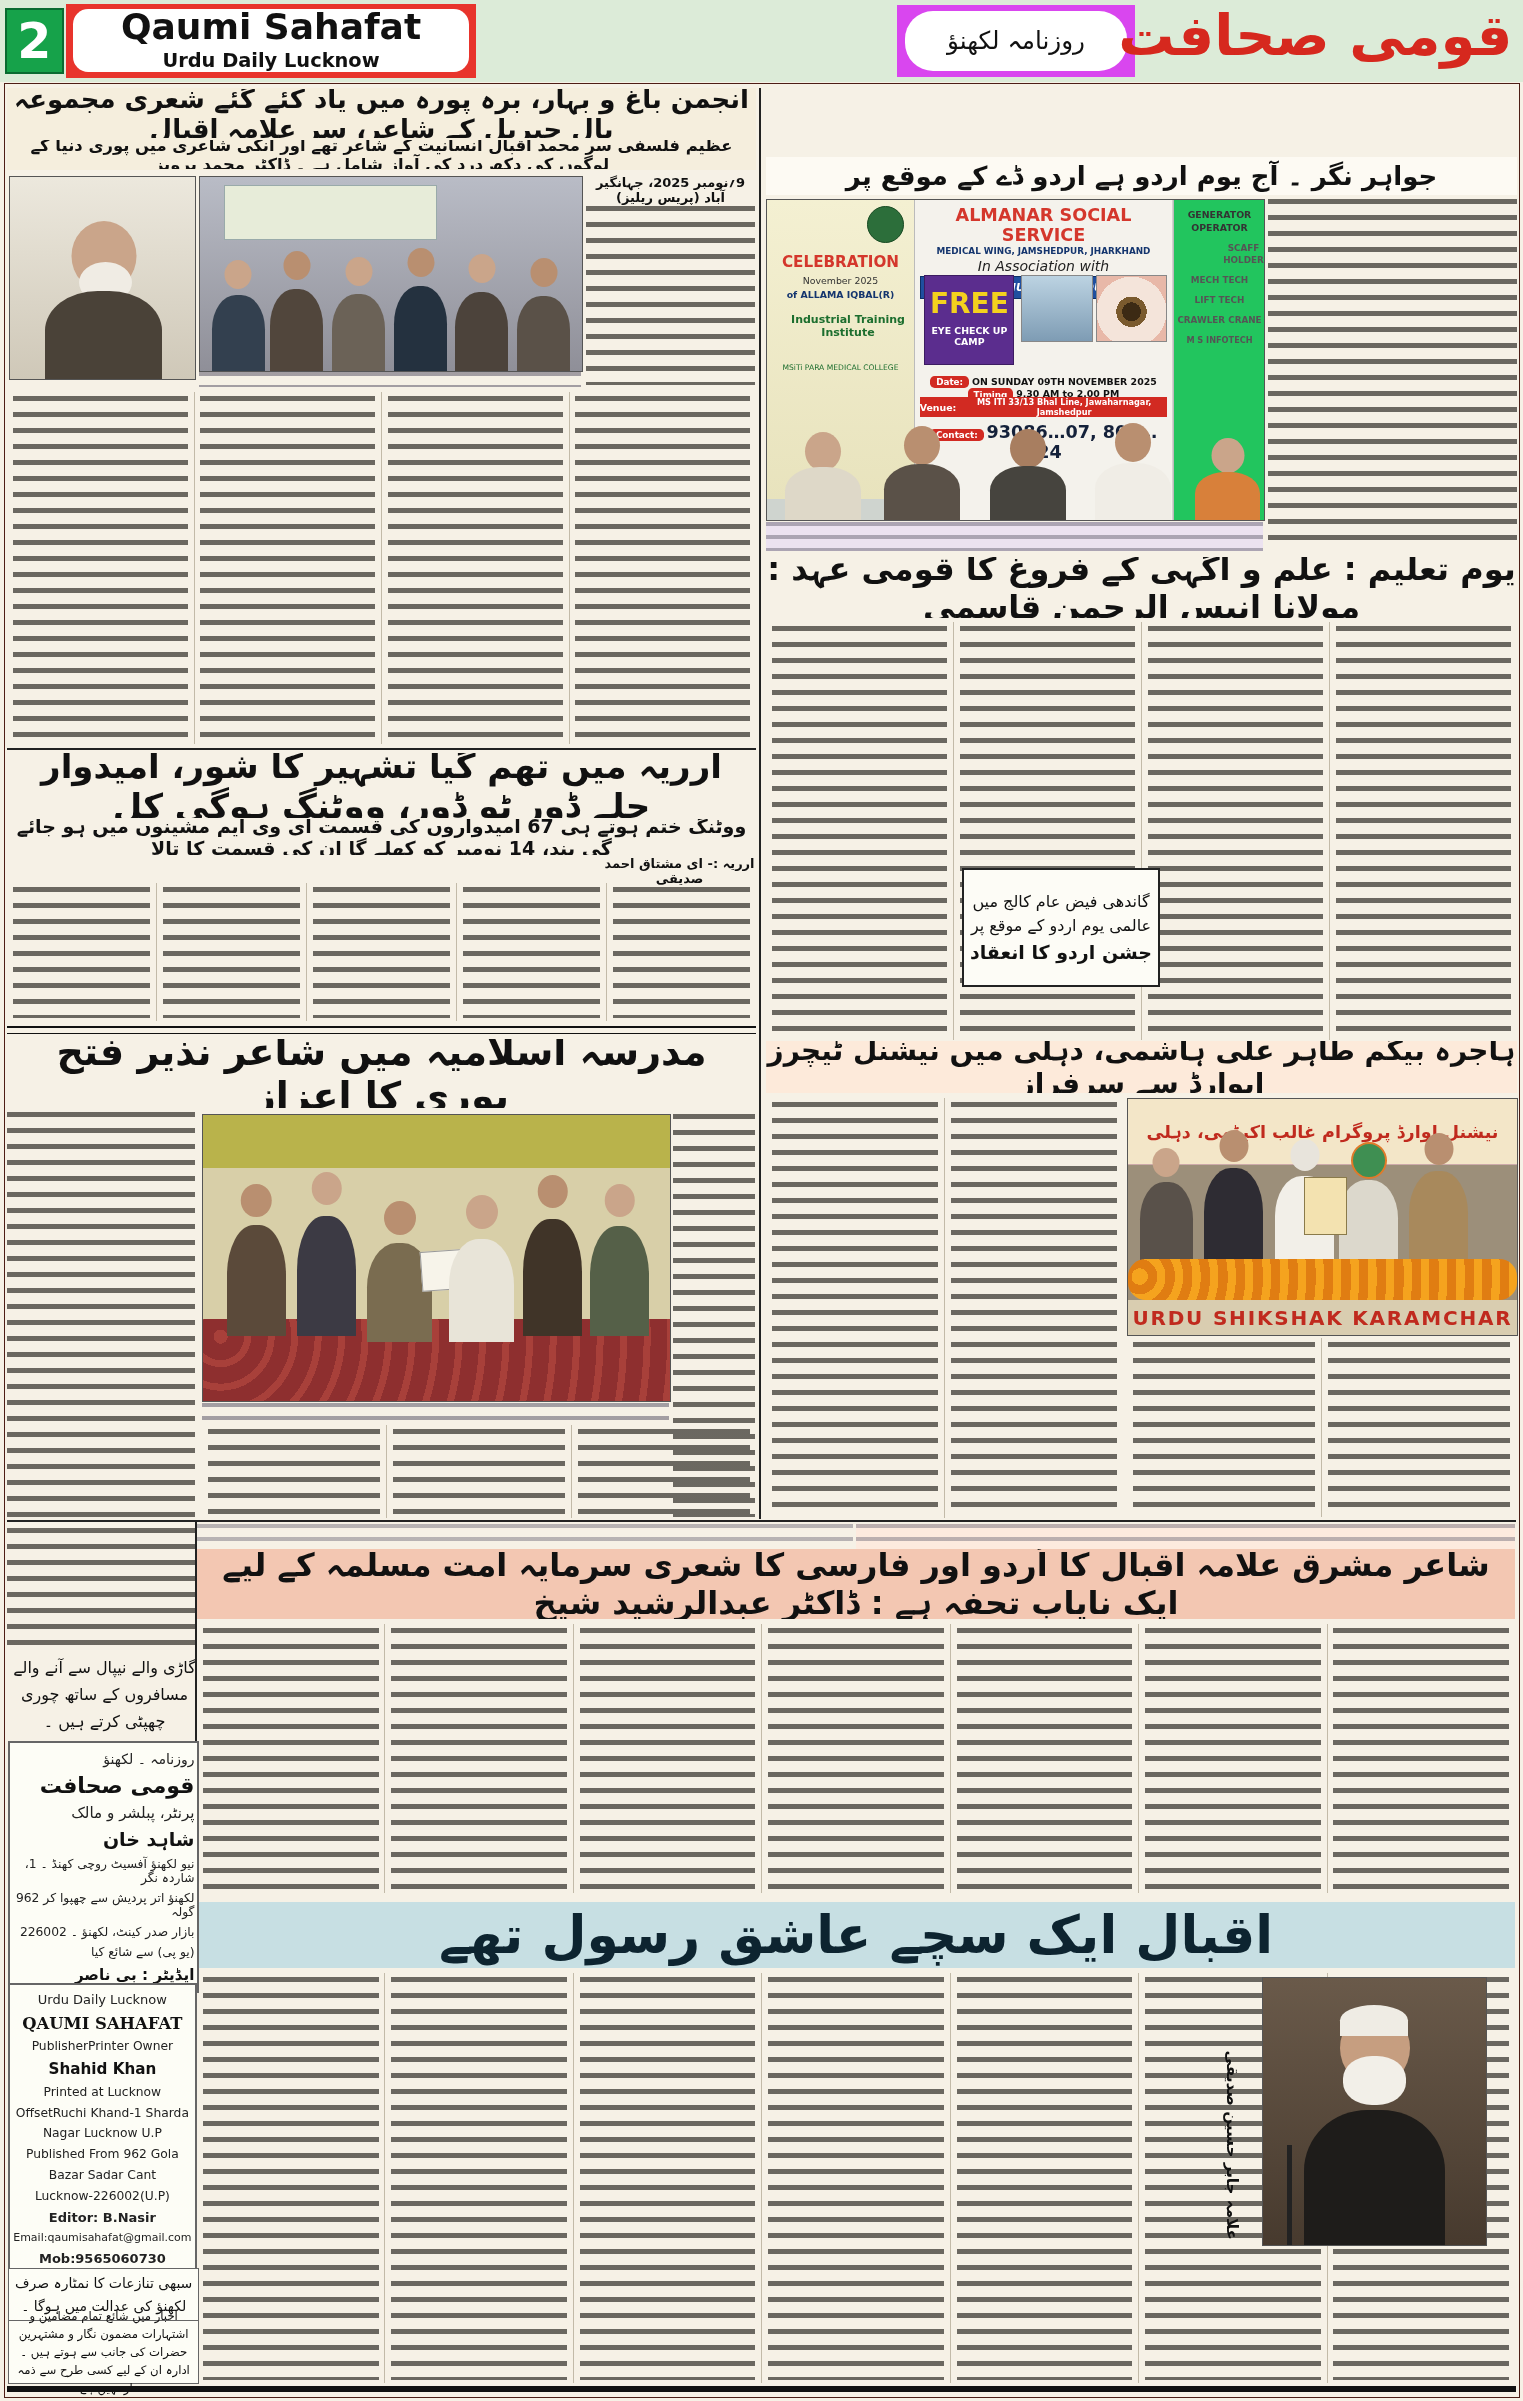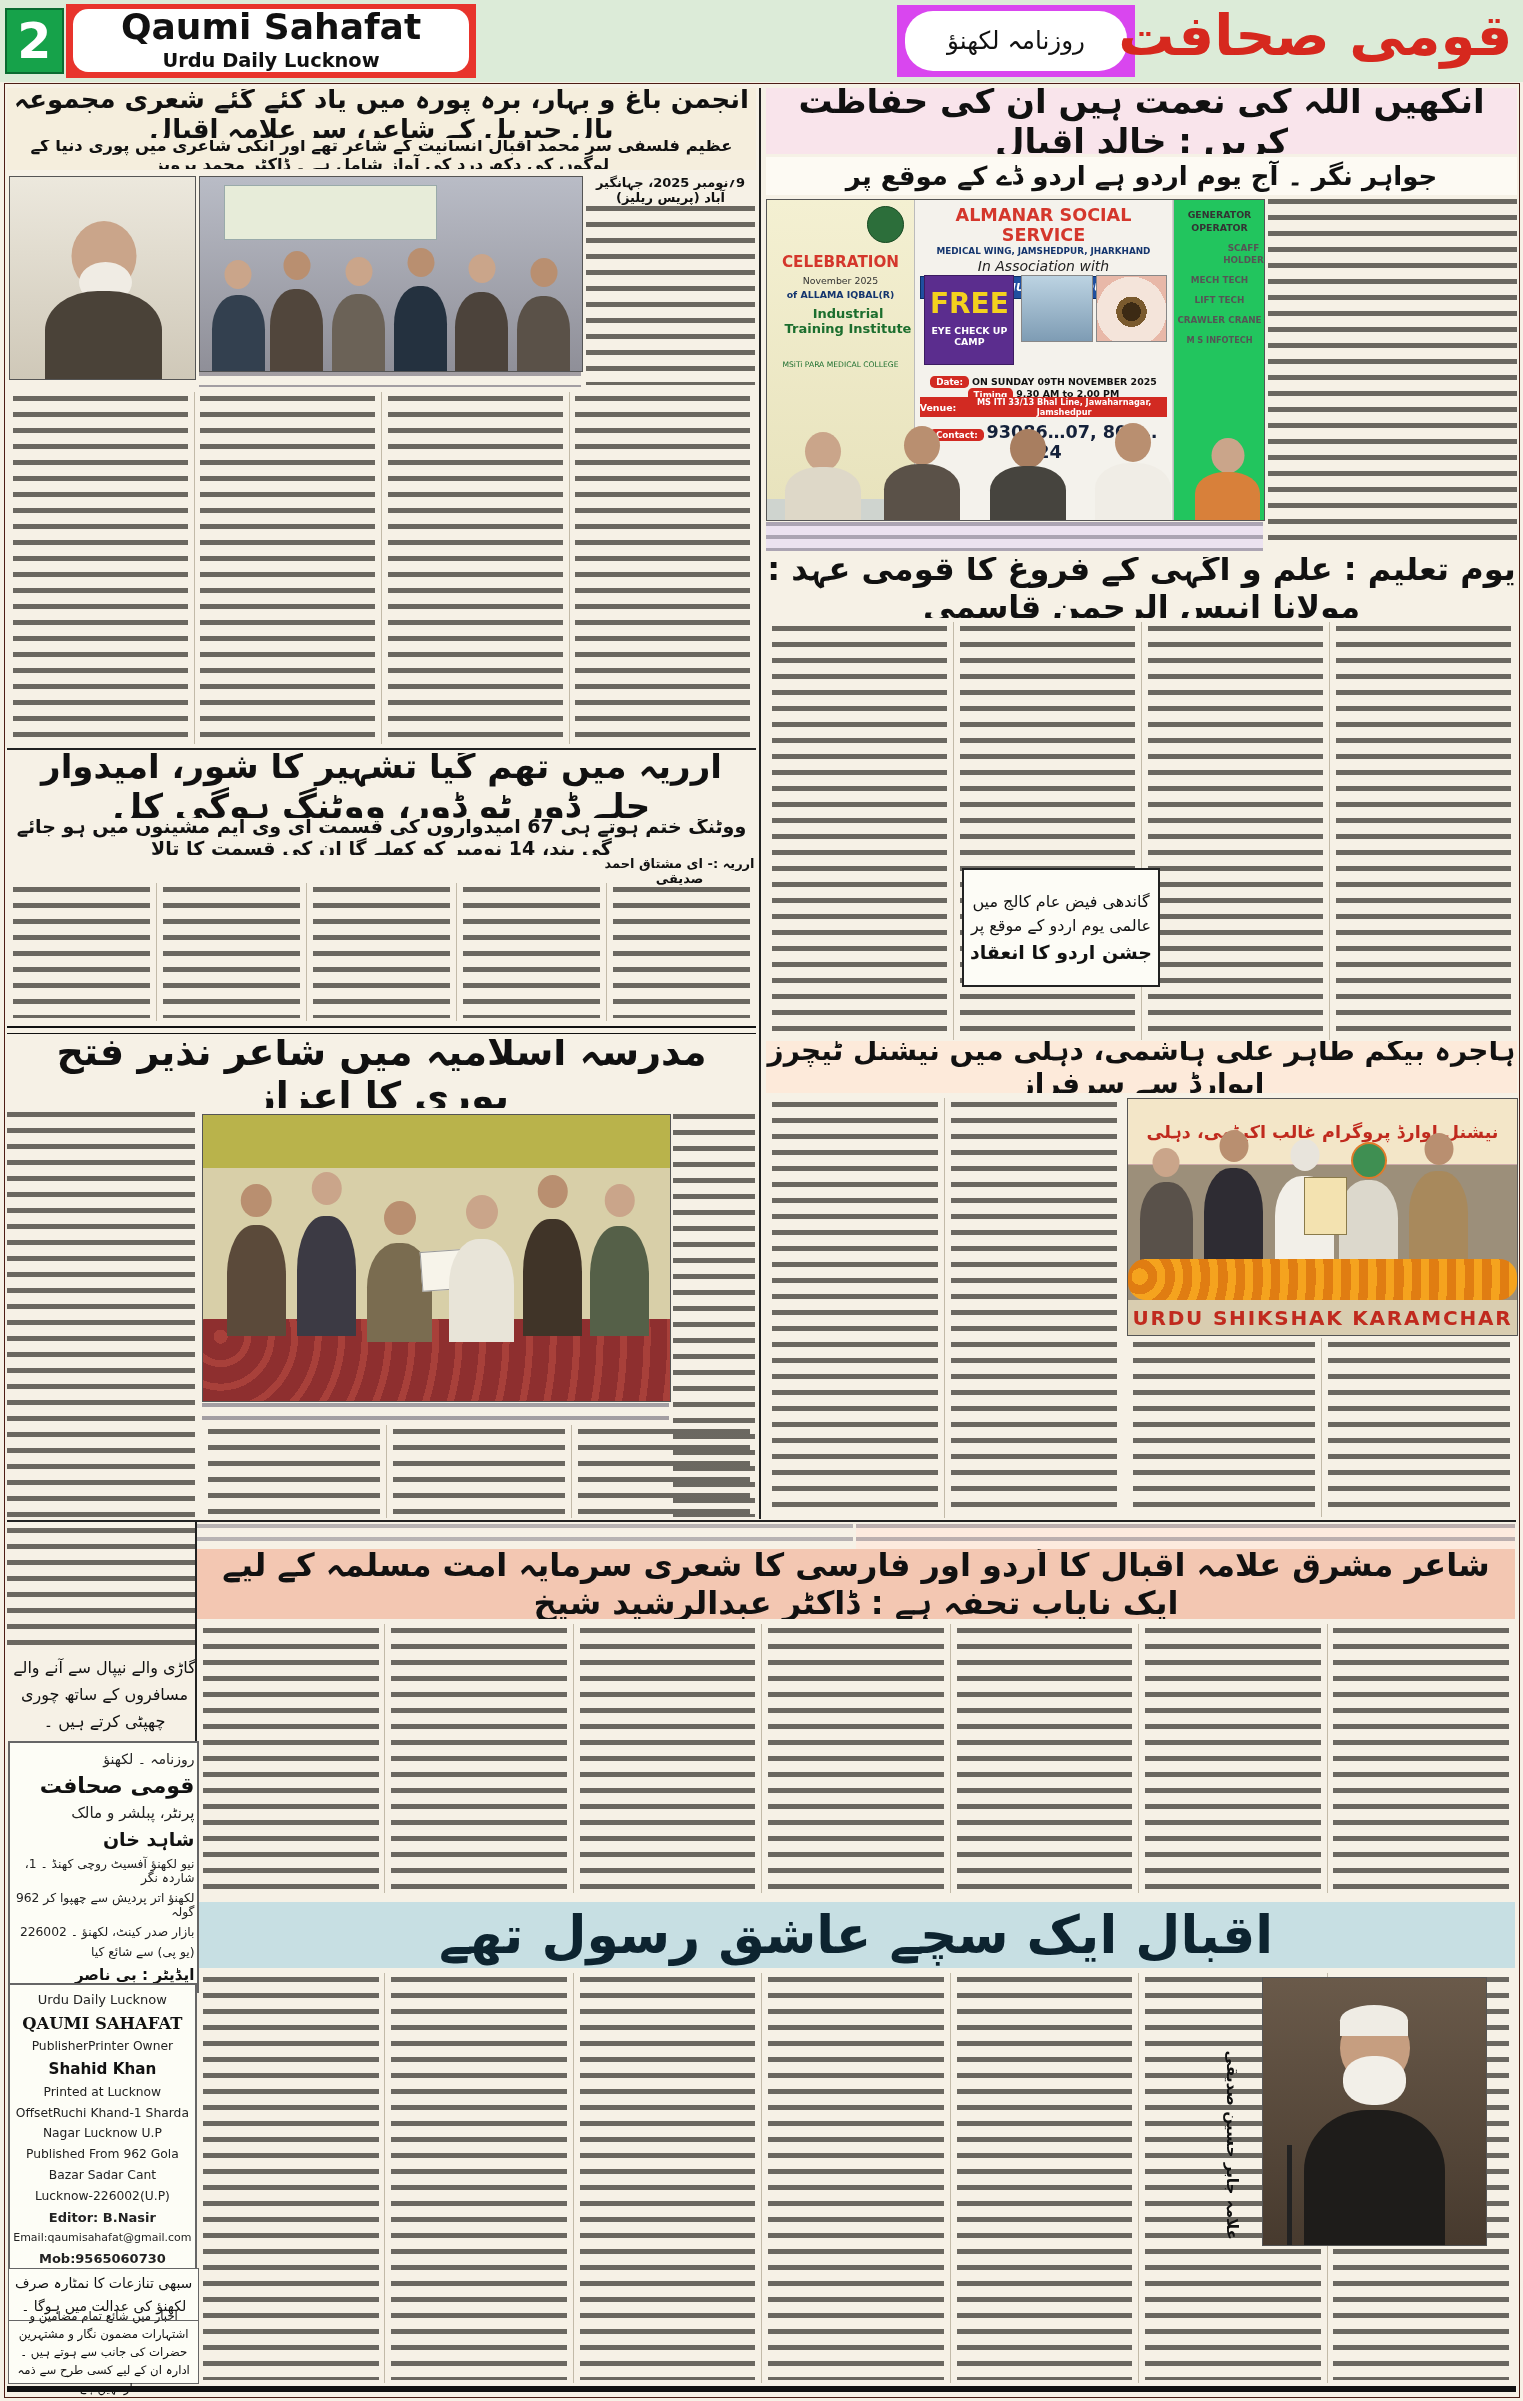--- a/index.html
+++ b/index.html
@@ -106,31 +106,30 @@
         <div class="fill"></div>
       </div>
     <div class="col">
         <div class="fill"></div>
       </div>
   </div>
 
   <div class="abs hline" style="left:7px;top:748px;width:749px;"></div>
   <div class="abs vline" style="left:759px;top:88px;height:1431px;"></div>
 
-  <div class="abs ctr urdu" style="left:766px;top:88px;width:751px;height:66px;background:#f9e4eb;font-size:34px;font-weight:bold;color:#111;overflow:hidden;">آنکھیں اللہ کی نعمت ہیں ان کی حفاظت کریں : خالد اقبال</div>
   <div class="abs ctr urdu" style="left:766px;top:157px;width:751px;height:38px;background:#fdfaf3;font-size:26px;font-weight:bold;color:#111;overflow:hidden;">جواہر نگر ۔ آج یوم اردو ہے اردو ڈے کے موقع پر</div>
 
   <div class="abs photo" style="left:766px;top:199px;width:497px;height:320px;background:#cfd4cf;">
 
     <div class="abs" style="left:0;top:0;width:147px;height:246px;background:linear-gradient(#f4f0d2,#e8e3bd);border-right:1.2px solid #bbb;padding-top:53px;text-align:center;">
       <div class="abs" style="left:100px;top:5.9px;width:35px;height:35px;border-radius:50%;background:#2c6e3a;border:1.8px solid #184a22;"></div>
       <div style="color:#d4372c;font-weight:bold;font-size:15.2px;">CELEBRATION</div>
       <div style="color:#333;font-size:9.4px;margin-top:3.5px;">November 2025</div>
       <div style="color:#14356e;font-weight:bold;font-size:9.4px;margin-top:3.5px;">of ALLAMA IQBAL(R)</div>
-      <div style="color:#1c6e2e;font-weight:bold;font-size:13px;margin-top:6px;padding-left:15px;">Industrial Training Institute</div>
+      <div style="color:#1c6e2e;font-weight:bold;font-size:11px;margin-top:13px;padding-left:15px;">Industrial Training Institute</div>
       <div style="color:#1c6e2e;font-size:7.6px;margin-top:23.5px;">MSiTi PARA MEDICAL COLLEGE</div>
     </div>
 
     <div class="abs" style="left:148px;top:0;width:257px;height:320px;background:#f4f2ec;text-align:center;">
       <div style="color:#d4372c;font-weight:bold;font-size:17.6px;margin-top:4.7px;">ALMANAR SOCIAL SERVICE</div>
       <div style="color:#14356e;font-weight:bold;font-size:8.8px;margin-top:1.2px;">MEDICAL WING, JAMSHEDPUR, JHARKHAND</div>
       <div style="color:#222;font-style:italic;font-size:14px;margin-top:2.3px;">In Association with</div>
       <div class="ctr" style="height:21px;background:#1f4f9f;margin:2.3px 4.7px;border:1.2px solid #0d2f66;">
         <span style="color:#fff;font-weight:bold;font-style:italic;font-size:11px;">JHARKHAND HUMANITY FOUNDATION</span>
       </div>

